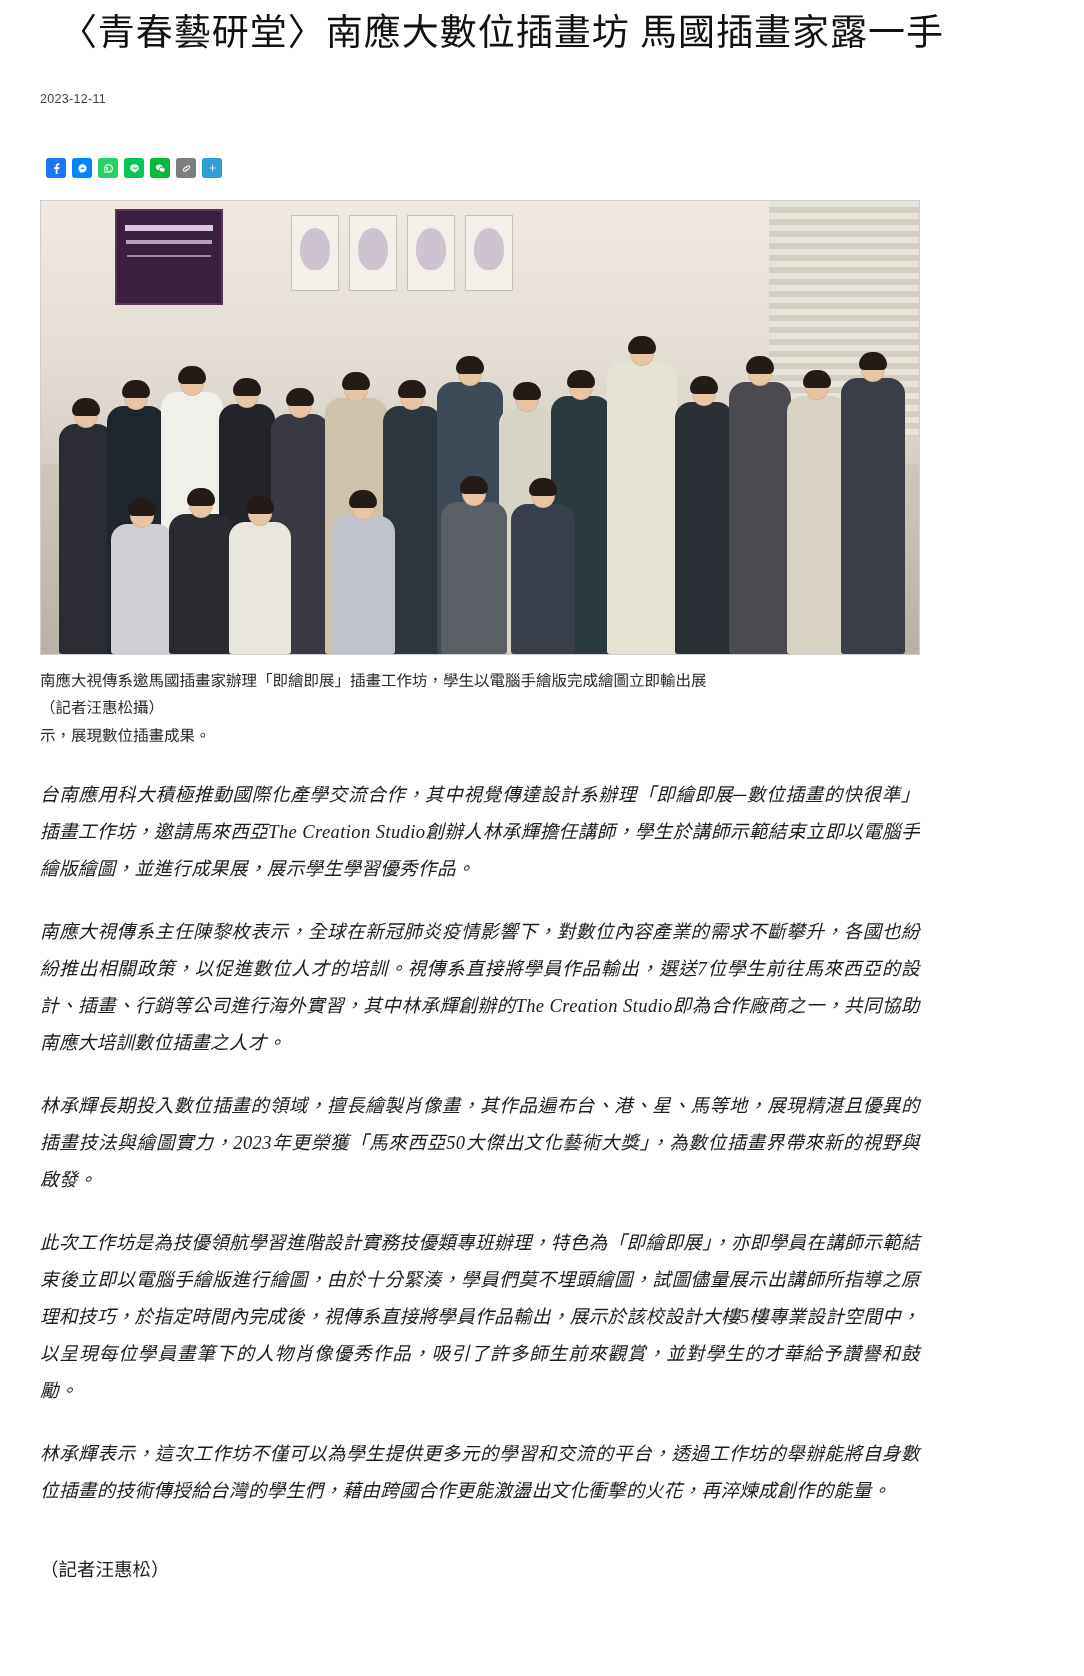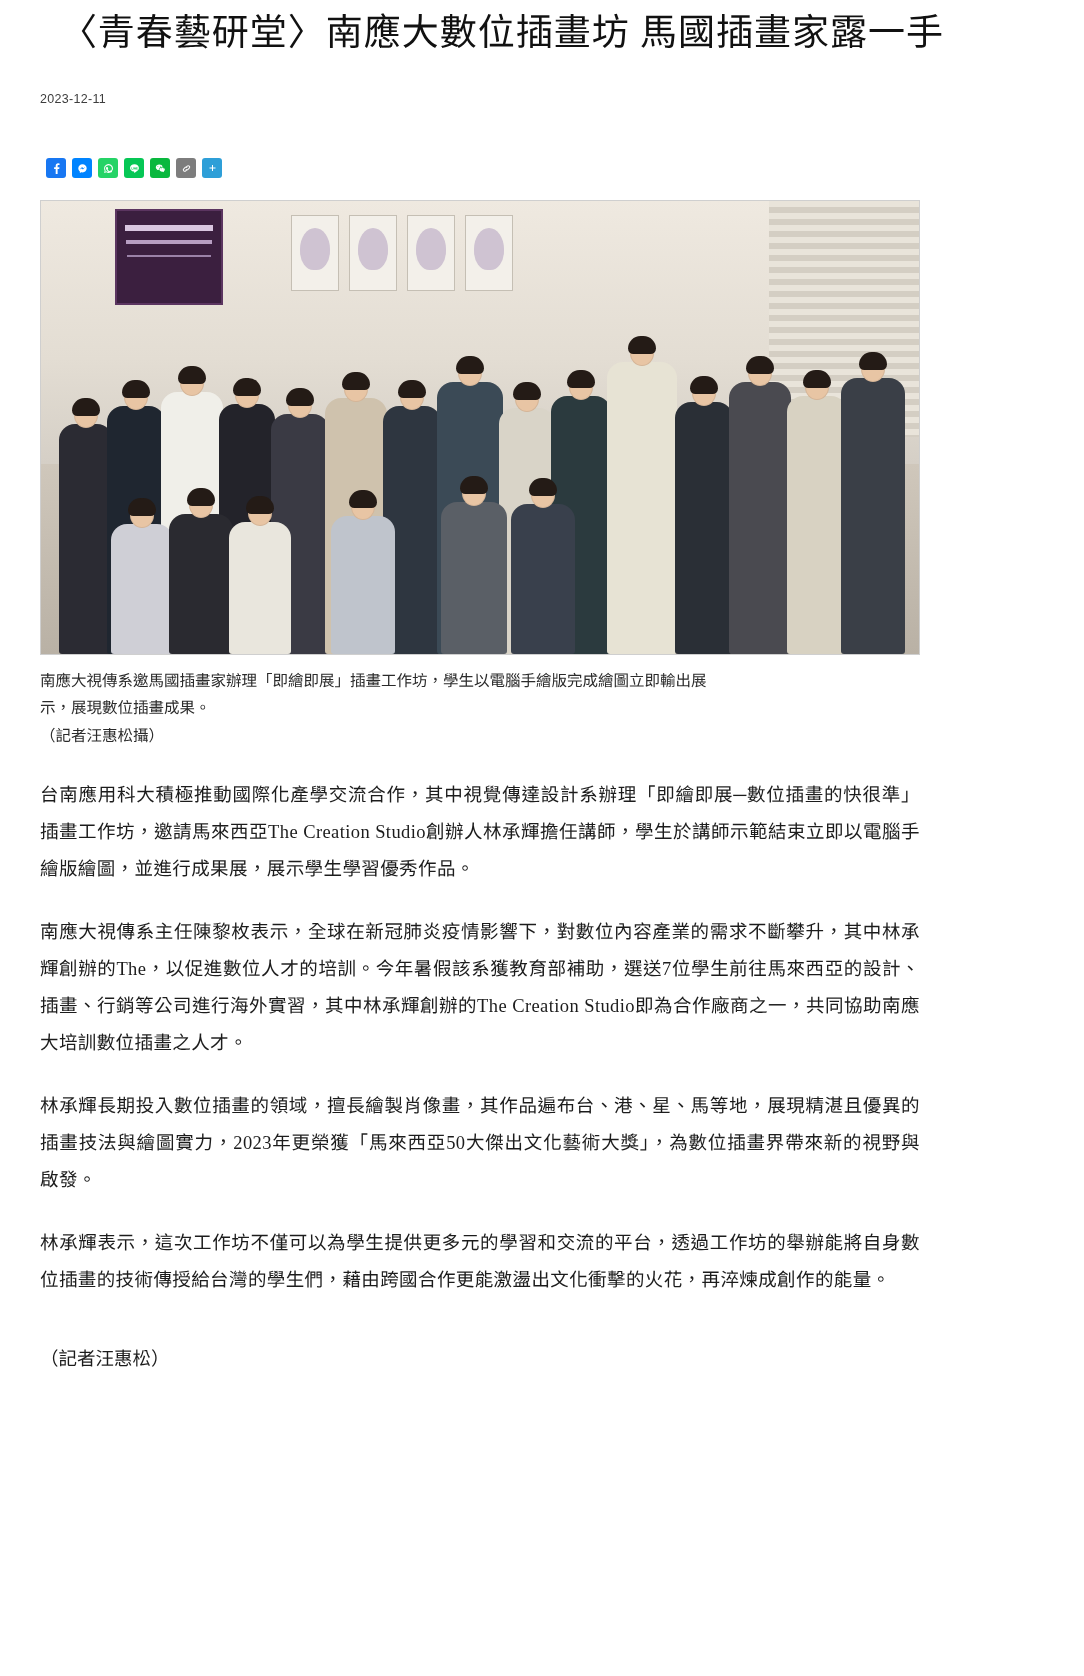--- a/index.html
+++ b/index.html
@@ -121,20 +121,21 @@
     font-family: Liberation Sans, sans-serif;
     font-size: 15.5px;
     line-height: 1.75;
     color: #2b2b2b;
   }
   .caption .line2 { display: block; }
 
   .body-copy {
     width: 880px;
     margin: 28px 16px 0 2px;
+    font-style: italic;
   }
   .body-copy p {
     font-family: "Liberation Serif", serif;
     font-size: 18.5px;
     line-height: 2.0;
     letter-spacing: 0.4px;
     color: #1c1c1c;
     margin: 0 0 26px 0;
     text-align: justify;
   }
@@ -295,27 +296,28 @@
           <span class="head"></span>
           <span class="hair"></span>
         </div>
       <div class="person" style="left:470px;width:64px;height:150px;background:#39404c">
           <span class="head"></span>
           <span class="hair"></span>
         </div>
     </div>
     <figcaption class="caption">
       <span>南應大視傳系邀馬國插畫家辦理「即繪即展」插畫工作坊，學生以電腦手繪版完成繪圖立即輸出展</span>
+      <span class="line2">（記者汪惠松攝）</span>
       <span class="line2">示，展現數位插畫成果。</span>
-      <span class="line2">（記者汪惠松攝）</span>
     </figcaption>
   </figure>
 
   <div class="body-copy">
     <p>台南應用科大積極推動國際化產學交流合作，其中視覺傳達設計系辦理「即繪即展─數位插畫的快很準」插畫工作坊，邀請馬來西亞The Creation Studio創辦人林承輝擔任講師，學生於講師示範結束立即以電腦手繪版繪圖，並進行成果展，展示學生學習優秀作品。</p>
-    <p>南應大視傳系主任陳黎枚表示，全球在新冠肺炎疫情影響下，對數位內容產業的需求不斷攀升，其中林承輝創辦的The，以促進數位人才的培訓。今年暑假該系獲教育部補助，選送7位學生前往馬來西亞的設計、插畫、行銷等公司進行海外實習，其中林承輝創辦的The Creation Studio即為合作廠商之一，共同協助南應大培訓數位插畫之人才。</p>
+    <p>南應大視傳系主任陳黎枚表示，全球在新冠肺炎疫情影響下，對數位內容產業的需求不斷攀升，各國也紛紛推出相關政策，以促進數位人才的培訓。視傳系直接將學員作品輸出，選送7位學生前往馬來西亞的設計、插畫、行銷等公司進行海外實習，其中林承輝創辦的The Creation Studio即為合作廠商之一，共同協助南應大培訓數位插畫之人才。</p>
     <p>林承輝長期投入數位插畫的領域，擅長繪製肖像畫，其作品遍布台、港、星、馬等地，展現精湛且優異的插畫技法與繪圖實力，2023年更榮獲「馬來西亞50大傑出文化藝術大獎」，為數位插畫界帶來新的視野與啟發。</p>
+    <p>此次工作坊是為技優領航學習進階設計實務技優類專班辦理，特色為「即繪即展」，亦即學員在講師示範結束後立即以電腦手繪版進行繪圖，由於十分緊湊，學員們莫不埋頭繪圖，試圖儘量展示出講師所指導之原理和技巧，於指定時間內完成後，視傳系直接將學員作品輸出，展示於該校設計大樓5樓專業設計空間中，以呈現每位學員畫筆下的人物肖像優秀作品，吸引了許多師生前來觀賞，並對學生的才華給予讚譽和鼓勵。</p>
     <p>林承輝表示，這次工作坊不僅可以為學生提供更多元的學習和交流的平台，透過工作坊的舉辦能將自身數位插畫的技術傳授給台灣的學生們，藉由跨國合作更能激盪出文化衝擊的火花，再淬煉成創作的能量。</p>
   </div>
 
   <div class="sig">（記者汪惠松）</div>
 
 </div>
 
 </body></html>

